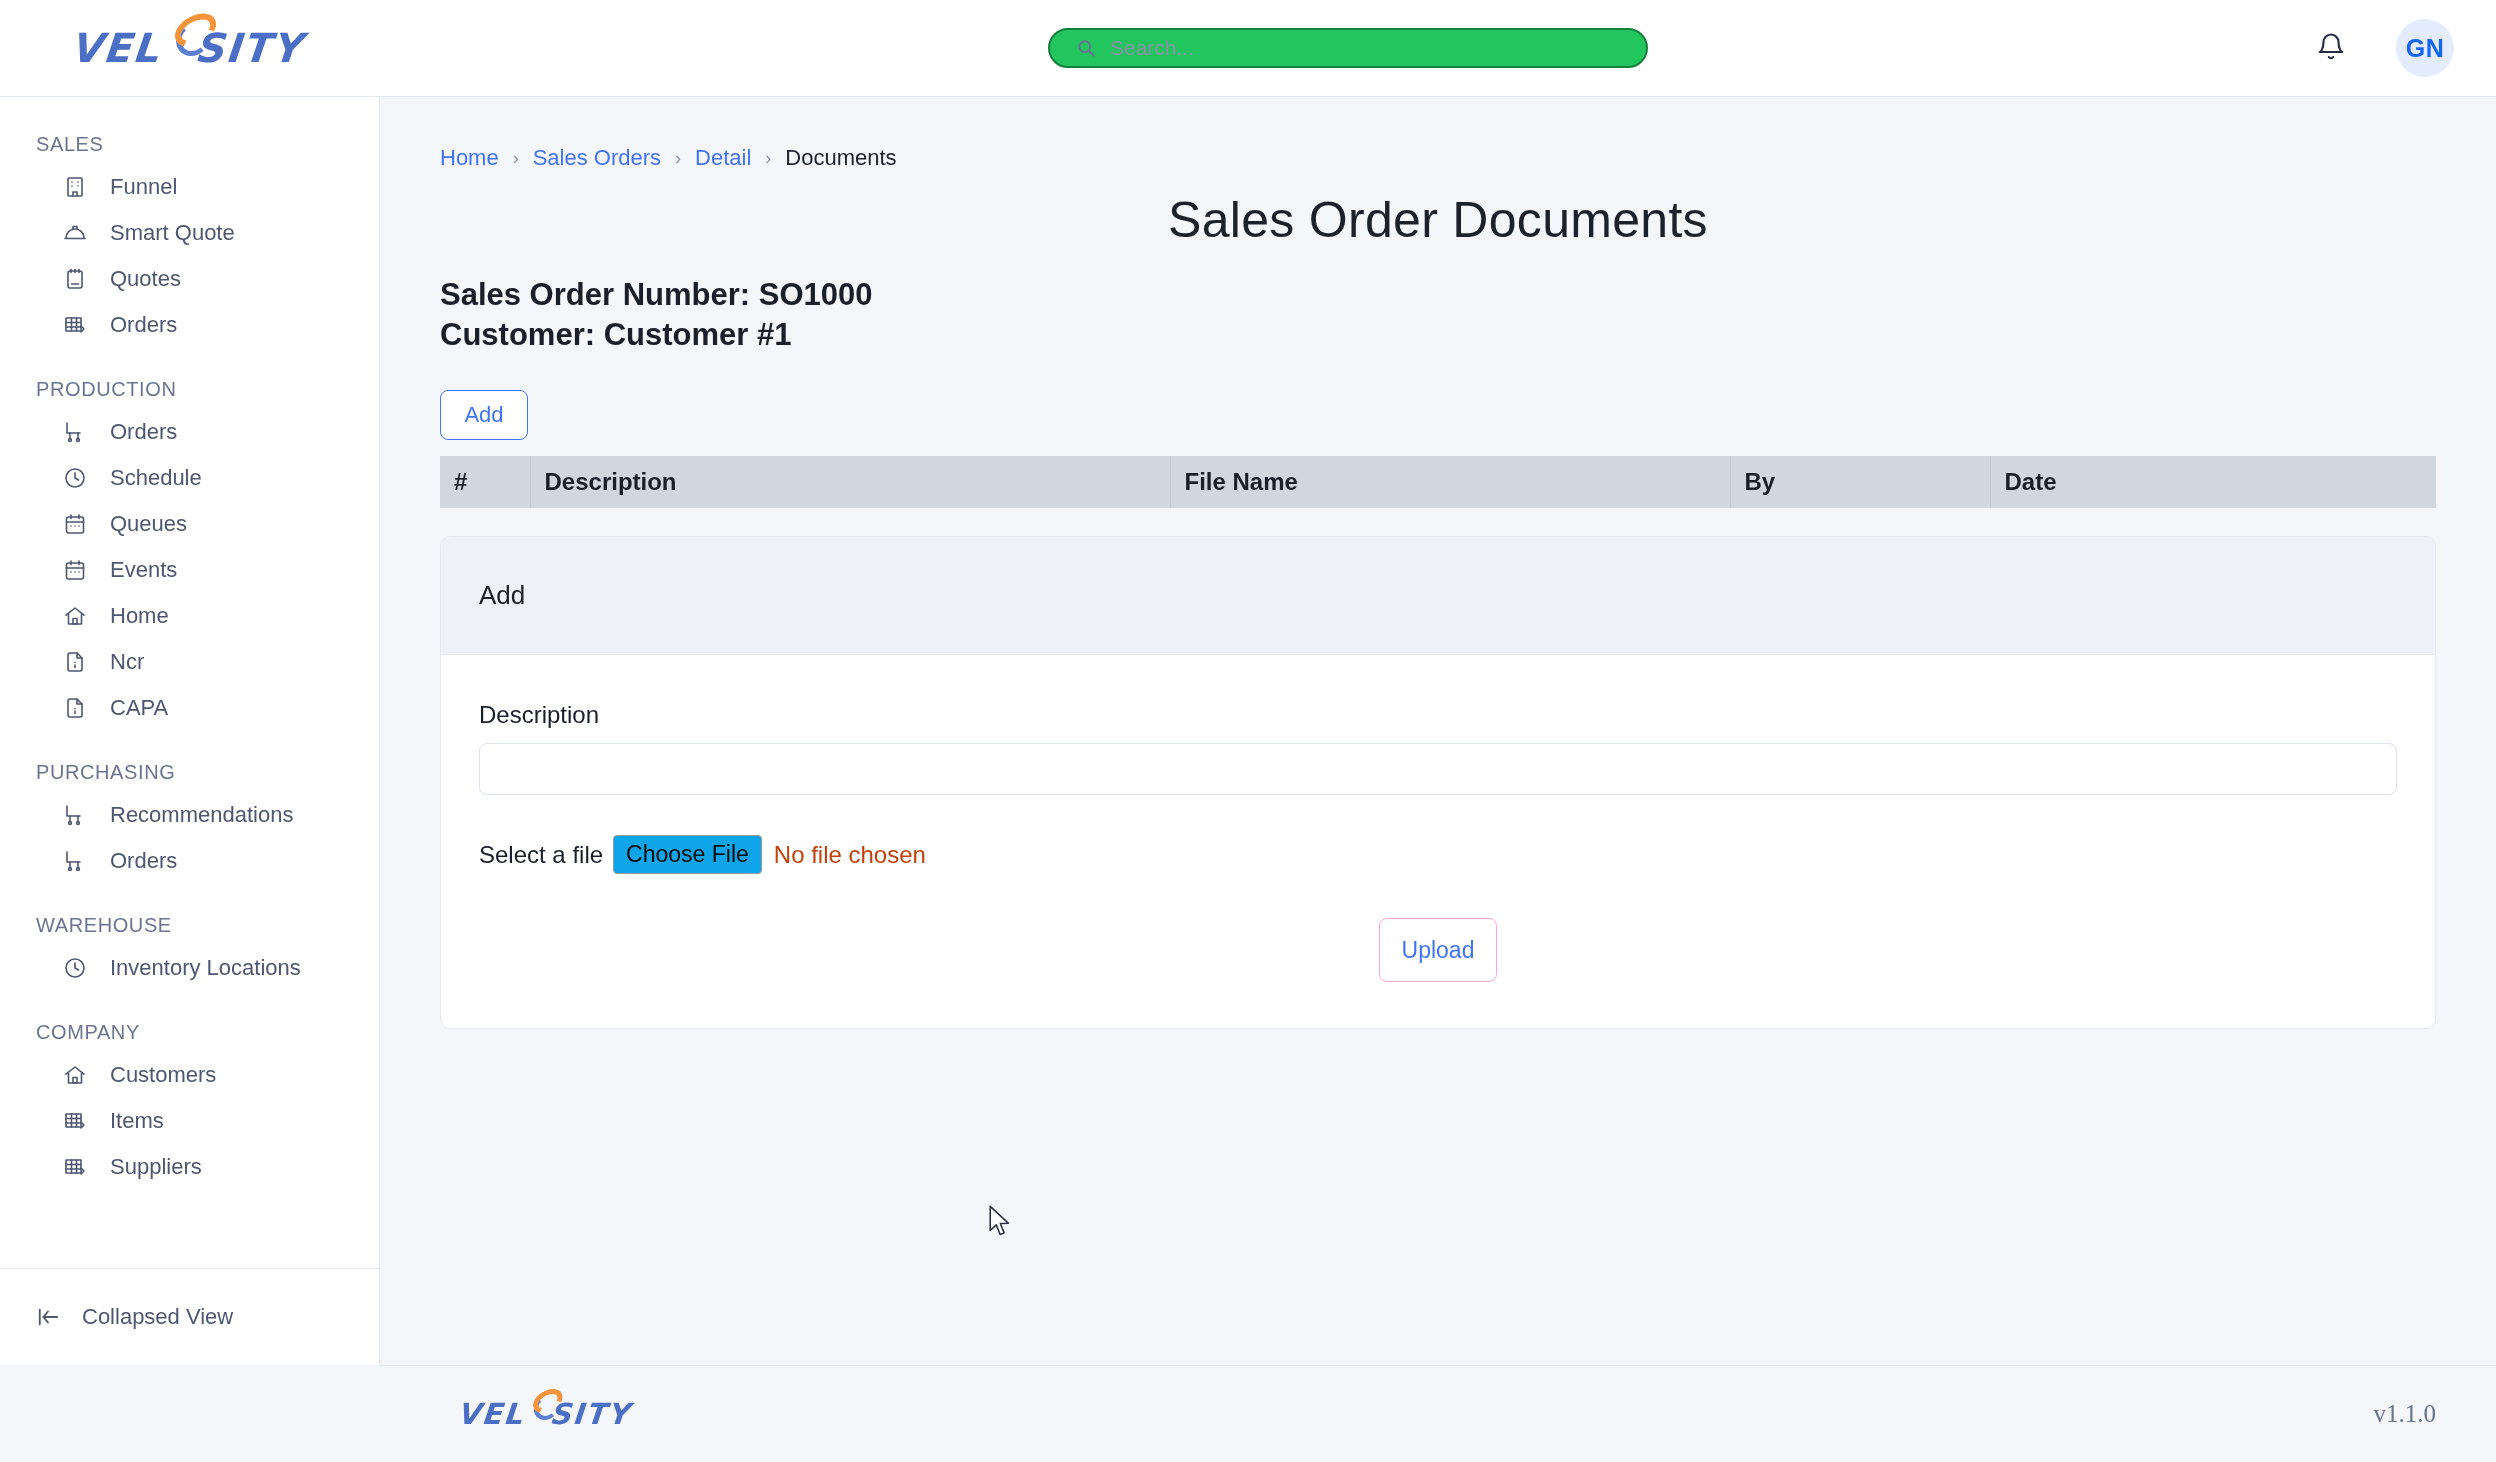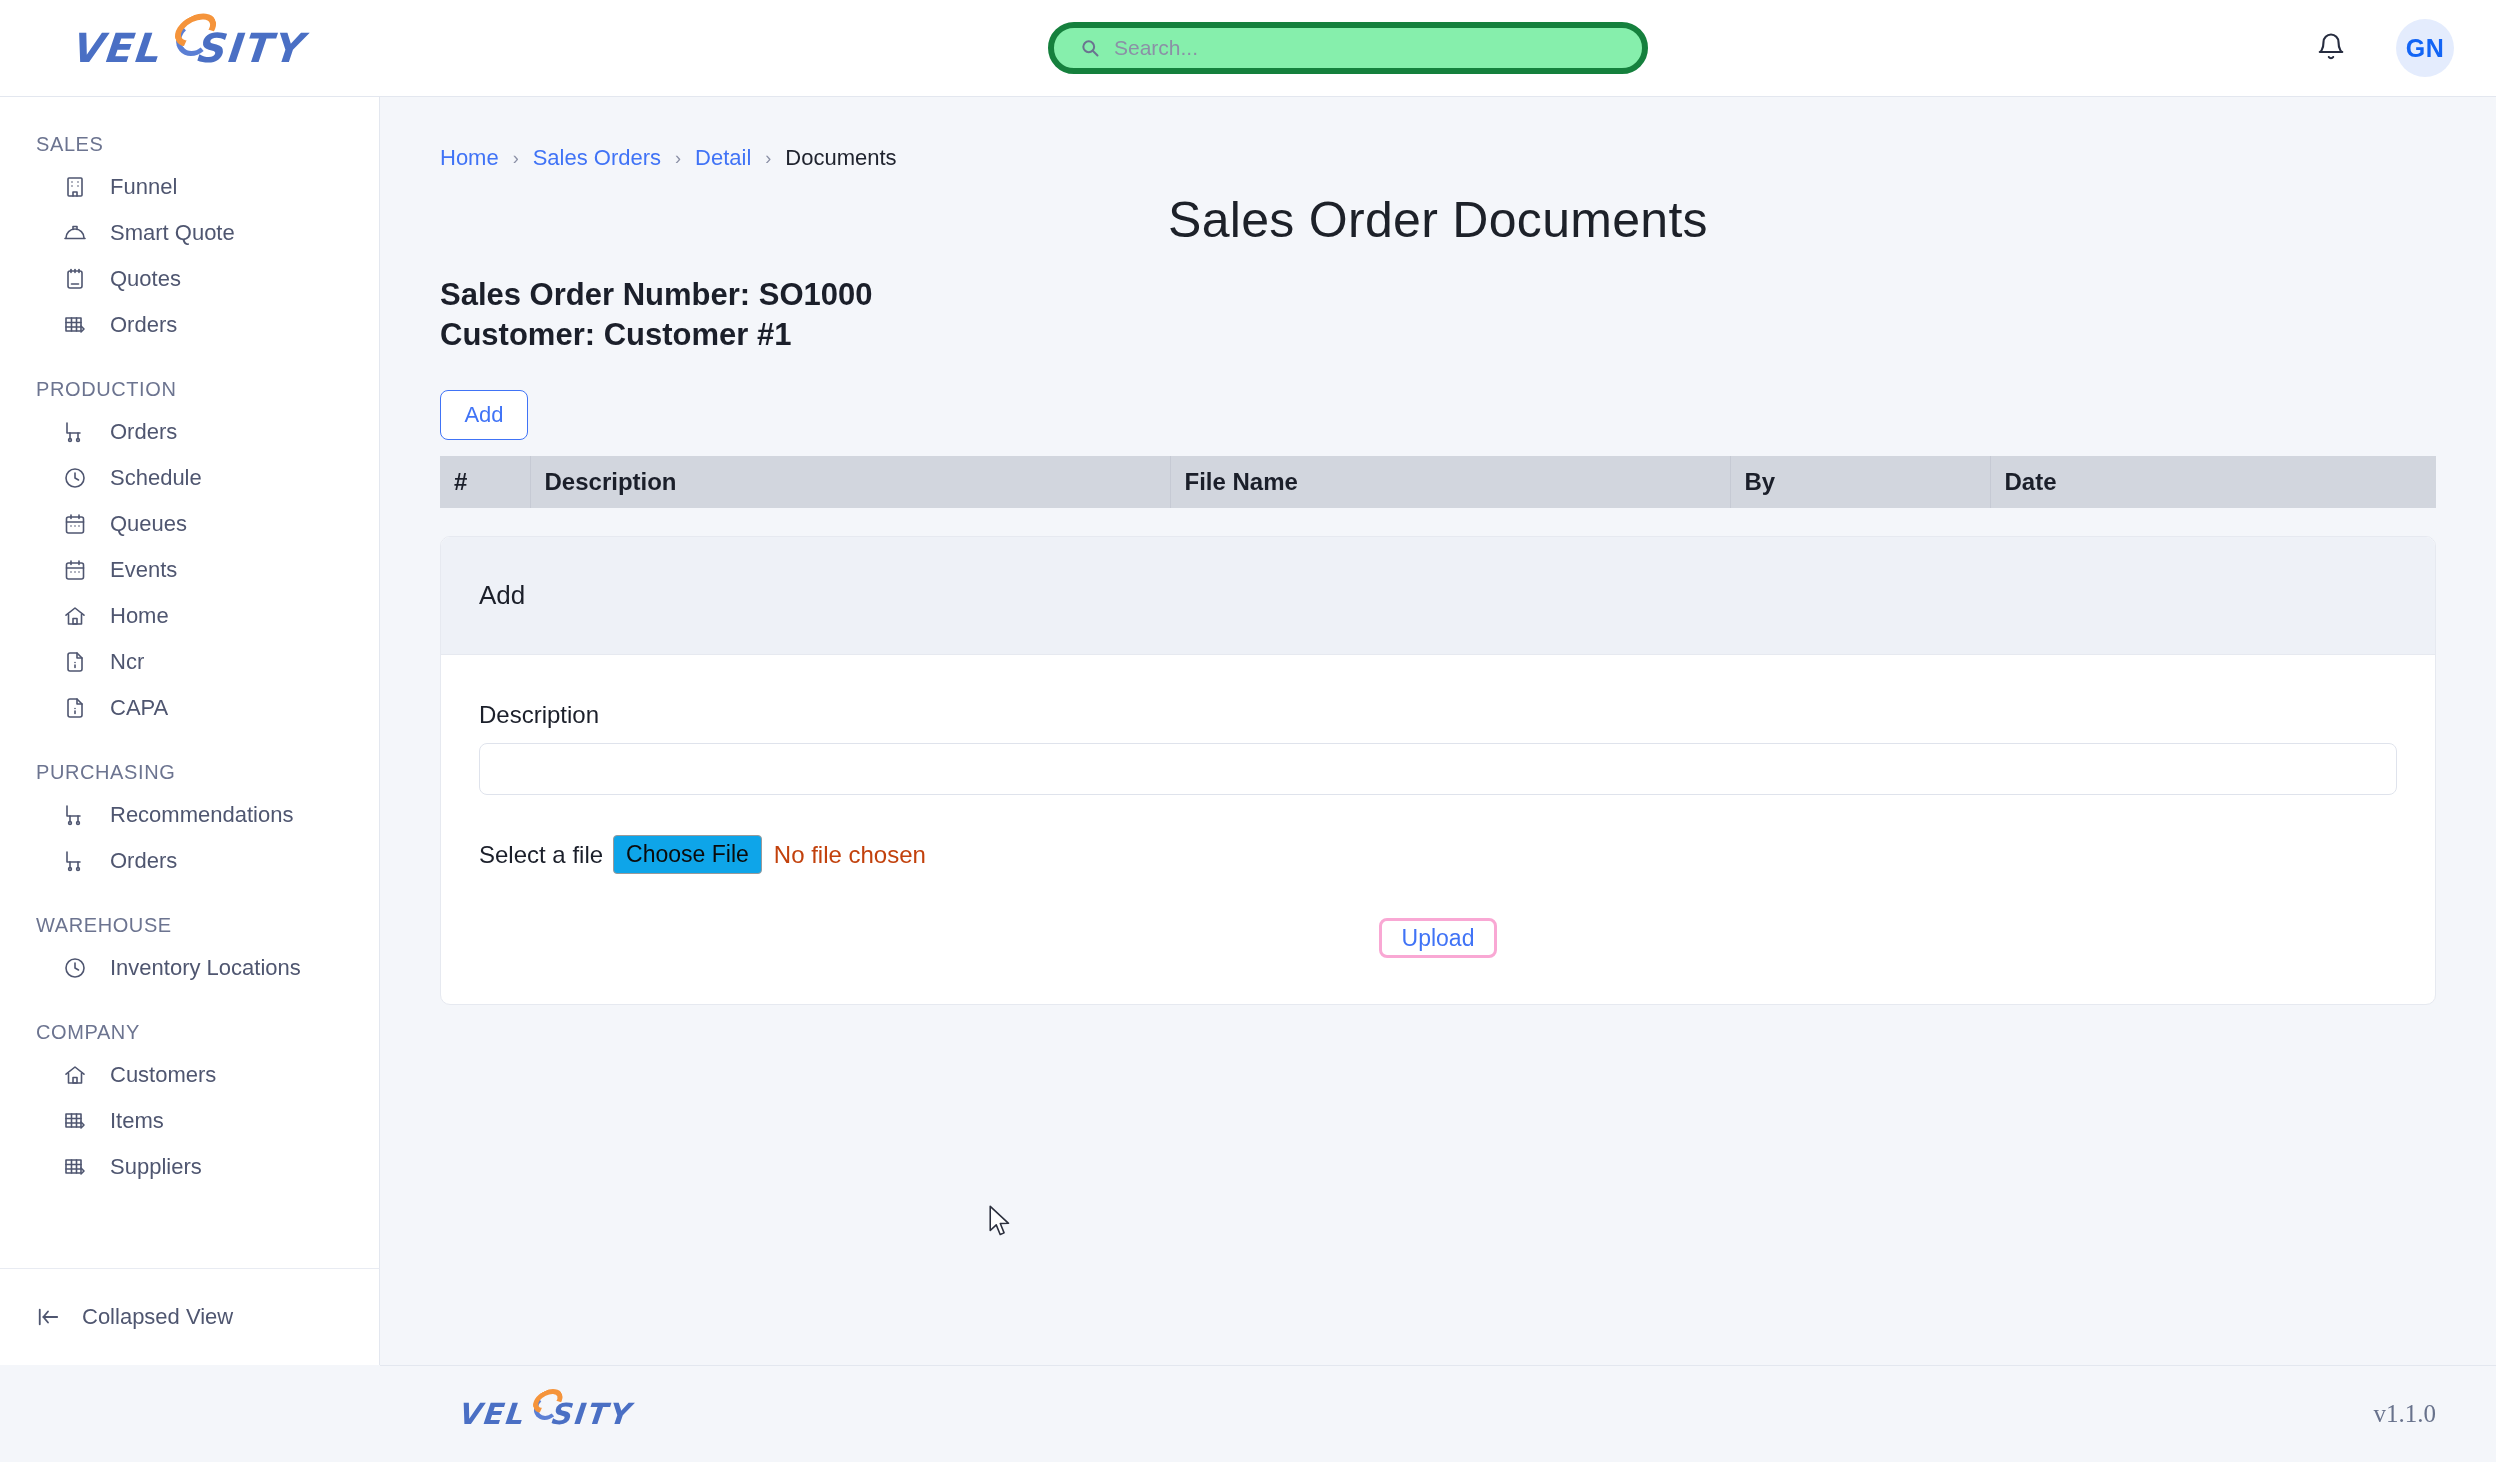--- a/index.html
+++ b/index.html
@@ -38,23 +38,23 @@
   }
   .logo .ring2 {
     position: absolute; left: 101px; top: -3px;
     width: 34px; height: 34px;
     border: 5px solid #5b7fd4; border-radius: 50%;
     border-top-color: transparent; border-right-color: transparent;
   }
   .search-wrap { flex: 1; display: flex; justify-content: center; }
   .searchbox {
     position: relative;
-    width: 600px; height: 52px;
-    border: 6px solid #15803d; border-radius: 26px;
-    background: #86efac;
+    width: 600px; height: 40px;
+    border: 2px solid #15803d; border-radius: 26px;
+    background: #22c55e;
     display: flex; align-items: center;
   }
   .searchbox .sicon {
     margin-left: 26px; margin-right: 14px;
     width: 20px; height: 20px; color: #6b7390;
     display: flex; align-items: center; justify-content: center;
   }
   .searchbox input {
     border: none; outline: none; background: transparent;
     font-size: 21px; color: #515872;
@@ -208,22 +208,22 @@
     cursor: pointer;
     font-family: "Liberation Sans", sans-serif;
   }
   .nofile { margin-left: 12px; color: #c2410c; font-size: 24px; }
   .upload-row {
     display: flex; justify-content: center;
     margin-top: 44px;
   }
   .upload-btn {
     display: inline-flex; align-items: center; justify-content: center;
-    width: 118px; height: 40px;
-    border: 3px solid #f9a8d4; border-radius: 8px;
+    width: 118px; height: 64px;
+    border: 1px solid #f9a8d4; border-radius: 8px;
     background: #ffffff; color: #4073f6;
     font-size: 23px; cursor: pointer;
     font-family: "Liberation Sans", sans-serif;
   }
 
   
   .footer {
     position: absolute; top: 1365px; left: 380px;
     width: 2116px; height: 97px;
     background: #f4f6fa;

